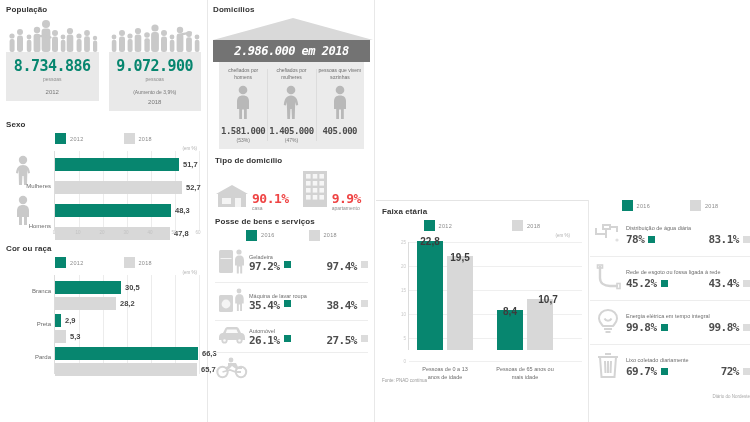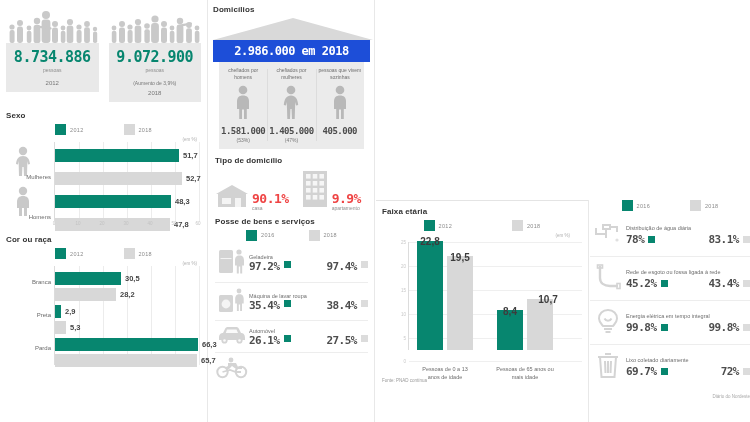--- a/index.html
+++ b/index.html
@@ -55,21 +55,21 @@
   .cat-lbl{position:absolute;font-size:6px;color:#6b6b6b;text-align:right;width:44px;left:0;}
   .cat-icon{position:absolute;left:8px;}
   .xaxis{position:relative;height:10px;margin-left:48px;}
   .xtick{position:absolute;font-size:4.5px;color:#c2c2c2;transform:translateX(-50%);}
 
   
   .dom-wrap{padding:5px 4px 0 4px;}
   .house{position:relative;margin-top:4px;}
   .roof{width:0;height:0;border-left:80px solid transparent;border-right:80px solid transparent;
         border-bottom:22px solid #d9d9d9;margin:0 auto;}
-  .roof-band{background:#1d4ed8;height:22px;position:relative;}
+  .roof-band{background:#737373;height:22px;position:relative;font-style:italic;}
   .dom-total{position:absolute;top:50%;left:50%;transform:translate(-50%,-50%);
              font-size:12px;color:#fff;white-space:nowrap;}
   .house-body{background:#ebebeb;display:flex;margin:0 6px;padding:5px 0 6px;}
   .dom-cell{flex:1;text-align:center;padding:0 2px;position:relative;}
   .dom-cell + .dom-cell::before{content:"";position:absolute;left:0;top:2px;bottom:2px;width:1px;background:#dcdcdc;}
   .dom-cap{font-size:5px;color:#6e6e6e;line-height:1.35;min-height:13px;}
   .dom-fig{margin:4px auto 3px;}
   .dom-num{font-size:9px;color:#4d4d4d;}
   .dom-pct{font-size:5px;color:#777;margin-top:1px;}
 
@@ -119,20 +119,21 @@
 
 <div class="infographic">
 
   <div class="vdiv" style="left:207px;top:0;height:422px;"></div>
   <div class="vdiv" style="left:374px;top:0;height:422px;"></div>
   <div class="vdiv" style="left:588px;top:200px;height:222px;"></div>
 
   <div class="col-a">
 
     <div class="pop-wrap">
+      <div class="sect-title">População</div>
       <div class="pop-row">
 
         <div class="pop-card">
           <div class="crowd">
             <svg width="93" height="32" viewBox="0 0 93 32">
               <g fill="#c9c9c9">
                 <circle cx="6" cy="16" r="2.6"></circle>
                   <rect x="3.6" y="19" width="5" height="13" rx="2"></rect>
                 <circle cx="14" cy="12" r="3"></circle>
                   <rect x="11" y="15.5" width="6" height="16.5" rx="2.4"></rect>

